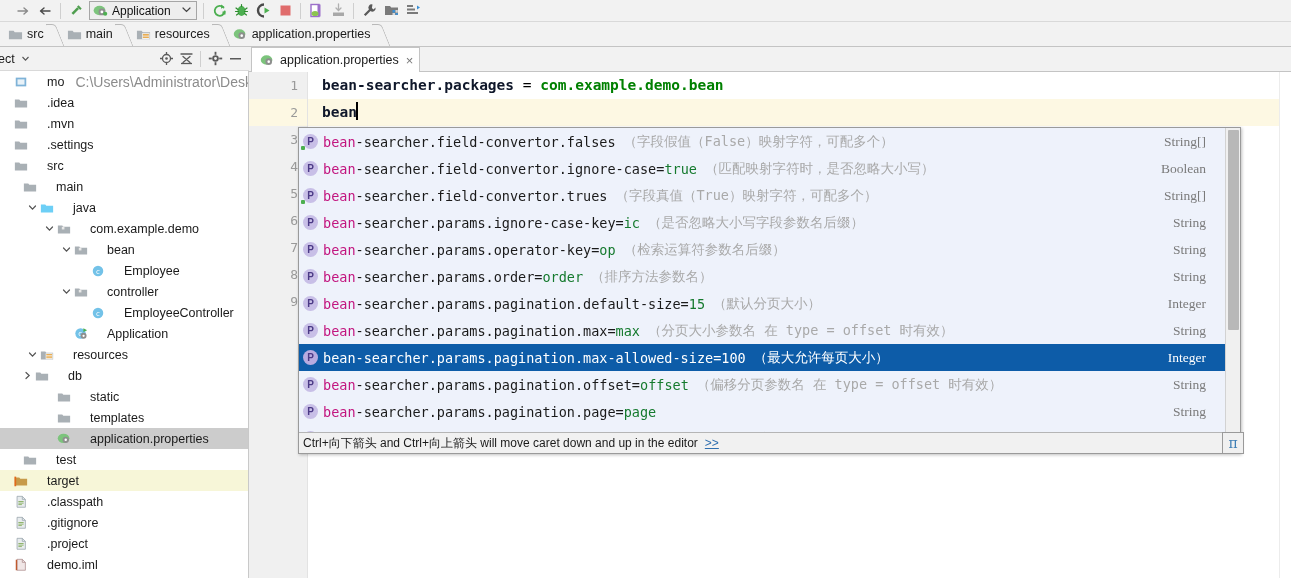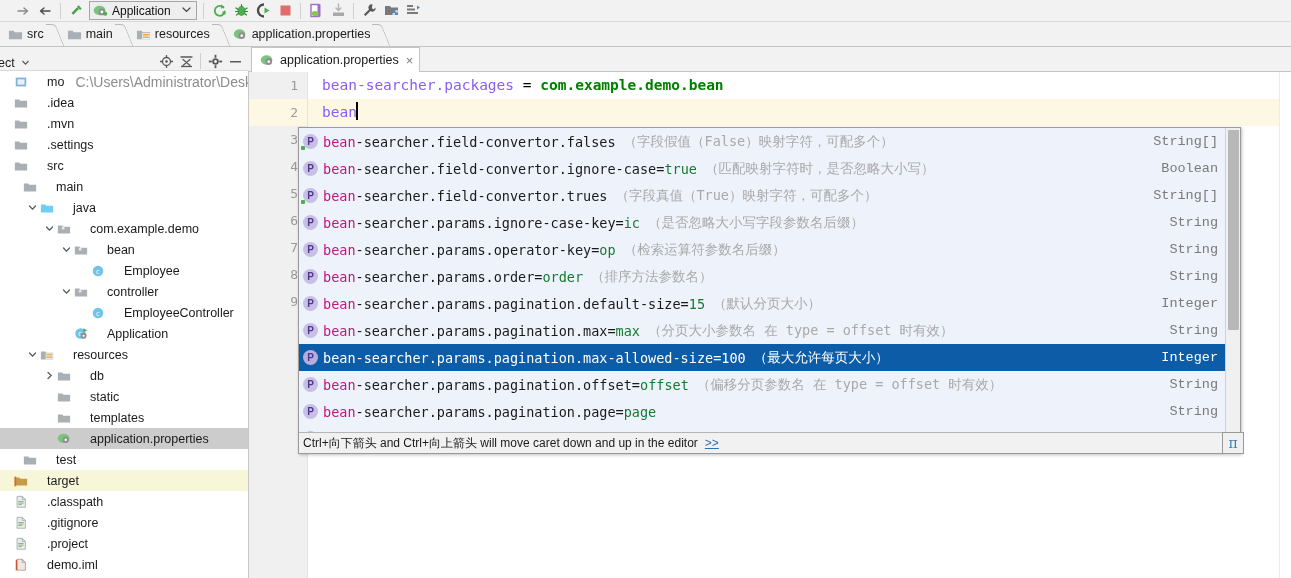--- a/index.html
+++ b/index.html
@@ -52,21 +52,21 @@
     border-right: 1px solid #b9b9b9;
     border-top: 1px solid #b9b9b9;
     transform: skewX(22deg);
     border-radius: 0 4px 0 0;
   }
 
   
   .proj-header {
     position: absolute; left: 0; top: 47px; width: 249px; height: 24px;
     background: #f2f2f2; border-bottom: 1px solid #d9d9d9;
-    display: flex; align-items: flex-end;
+    display: flex; align-items: center;
   }
   .proj-header .ptitle { font-size: 12.5px; color: #1a1a1a; margin-left: 0px; }
   .proj-header .pchev { margin-left: 6px; }
   .proj-header .pacts { margin-left: auto; display: flex; align-items: center; gap: 2px; padding-right: 5px; }
   .pbtn { width: 18px; height: 18px; display:flex; align-items:center; justify-content:center; }
 
   .proj-tree {
     position: absolute; left: 0; top: 71px; width: 249px; height: 507px;
     background: #ffffff; overflow: hidden;
     border-right: 1px solid #c9c9c9;
@@ -106,21 +106,21 @@
   }
   .gline.cur { background: #fdf8e3; }
 
   .code {
     position: absolute; left: 308px; top: 72px; width: 983px; height: 506px;
     background: #ffffff;
     font-family: "DejaVu Sans Mono", monospace; font-size: 14.5px;
   }
   .cline { height: 27px; line-height: 27px; padding-left: 14px; white-space: pre; }
   .cline.cur { background: #fdf8e3; }
-  .k-key { color: #8b5cf6; font-weight: normal; }
+  .k-key { color: #0f172a; font-weight: bold; }
   .k-eq  { color: #000000; }
   .k-val { color: #008000; font-weight: bold; }
   .caret {
     display: inline-block; width: 2px; height: 18px; background: #000;
     vertical-align: -3px; margin-left: -1px;
   }
 
   
   .popup {
     position: absolute; left: 298px; top: 127px; width: 943px; height: 327px;
@@ -150,22 +150,22 @@
   .prow.sel .picon { background: #b7abe0; }
   .p-pref { color: #c2157f; }
   .p-rest { color: #1a1a1a; }
   .p-val  { color: #157a2e; }
   .p-desc { color: #a9a9a9; margin-left: 8px; }
   .p-descmono { font-family: "DejaVu Sans Mono", monospace; }
   .prow.sel .p-pref, .prow.sel .p-rest, .prow.sel .p-val,
   .prow.sel .p-num, .prow.sel .p-desc { color: #ffffff; }
 
   .ptype {
-    position: absolute; right: 0; width: 126px; text-align: right; padding-right: 8px;
-    font-family: Liberation Mono, monospace; font-size: 13.5px; color: #7a7a7a;
+    position: absolute; right: 0; width: 126px; text-align: right; padding-right: 20px;
+    font-family: Liberation Serif, serif; font-size: 13.5px; color: #7a7a7a;
   }
   .prow.sel .ptype { color: #ffffff; }
 
   .pscroll {
     position: absolute; right: 0; top: 0; width: 15px; height: 305px;
     background: #f0f0f0; border-left: 1px solid #d2d2d2;
   }
   .pscroll .thumb {
     position: absolute; left: 2px; top: 2px; width: 11px; height: 200px;
     background: #b8b8b8; border-radius: 1px;
@@ -539,21 +539,21 @@
             <rect x="6.5" y="6" width="8" height="7" fill="#f2f2ef"></rect>
             <g fill="#e8a33d">
               <rect x="7.2" y="7" width="6.6" height="1"></rect>
               <rect x="7.2" y="8.8" width="6.6" height="1"></rect>
               <rect x="7.2" y="10.6" width="6.6" height="1"></rect>
             </g>
           </svg>
         </span>
         <span class="tlabel">resources</span>
       </div>
-      <div class="trow" style="padding-left: 43px;">
+      <div class="trow" style="padding-left: 21px;">
         <span class="twist">
           <svg width="9" height="9" viewBox="0 0 9 9">
             <path d="M3 1.5l3.2 3L3 7.5" stroke="#555" stroke-width="1.2" fill="none" stroke-linecap="round"></path>
           </svg>
         </span>
         <span class="tico">
           <svg width="14" height="14" viewBox="0 0 16 16">
             <path d="M1 4h5l1.2 1.5H15V13H1z" fill="#a9b0b5"></path>
           </svg>
         </span>

